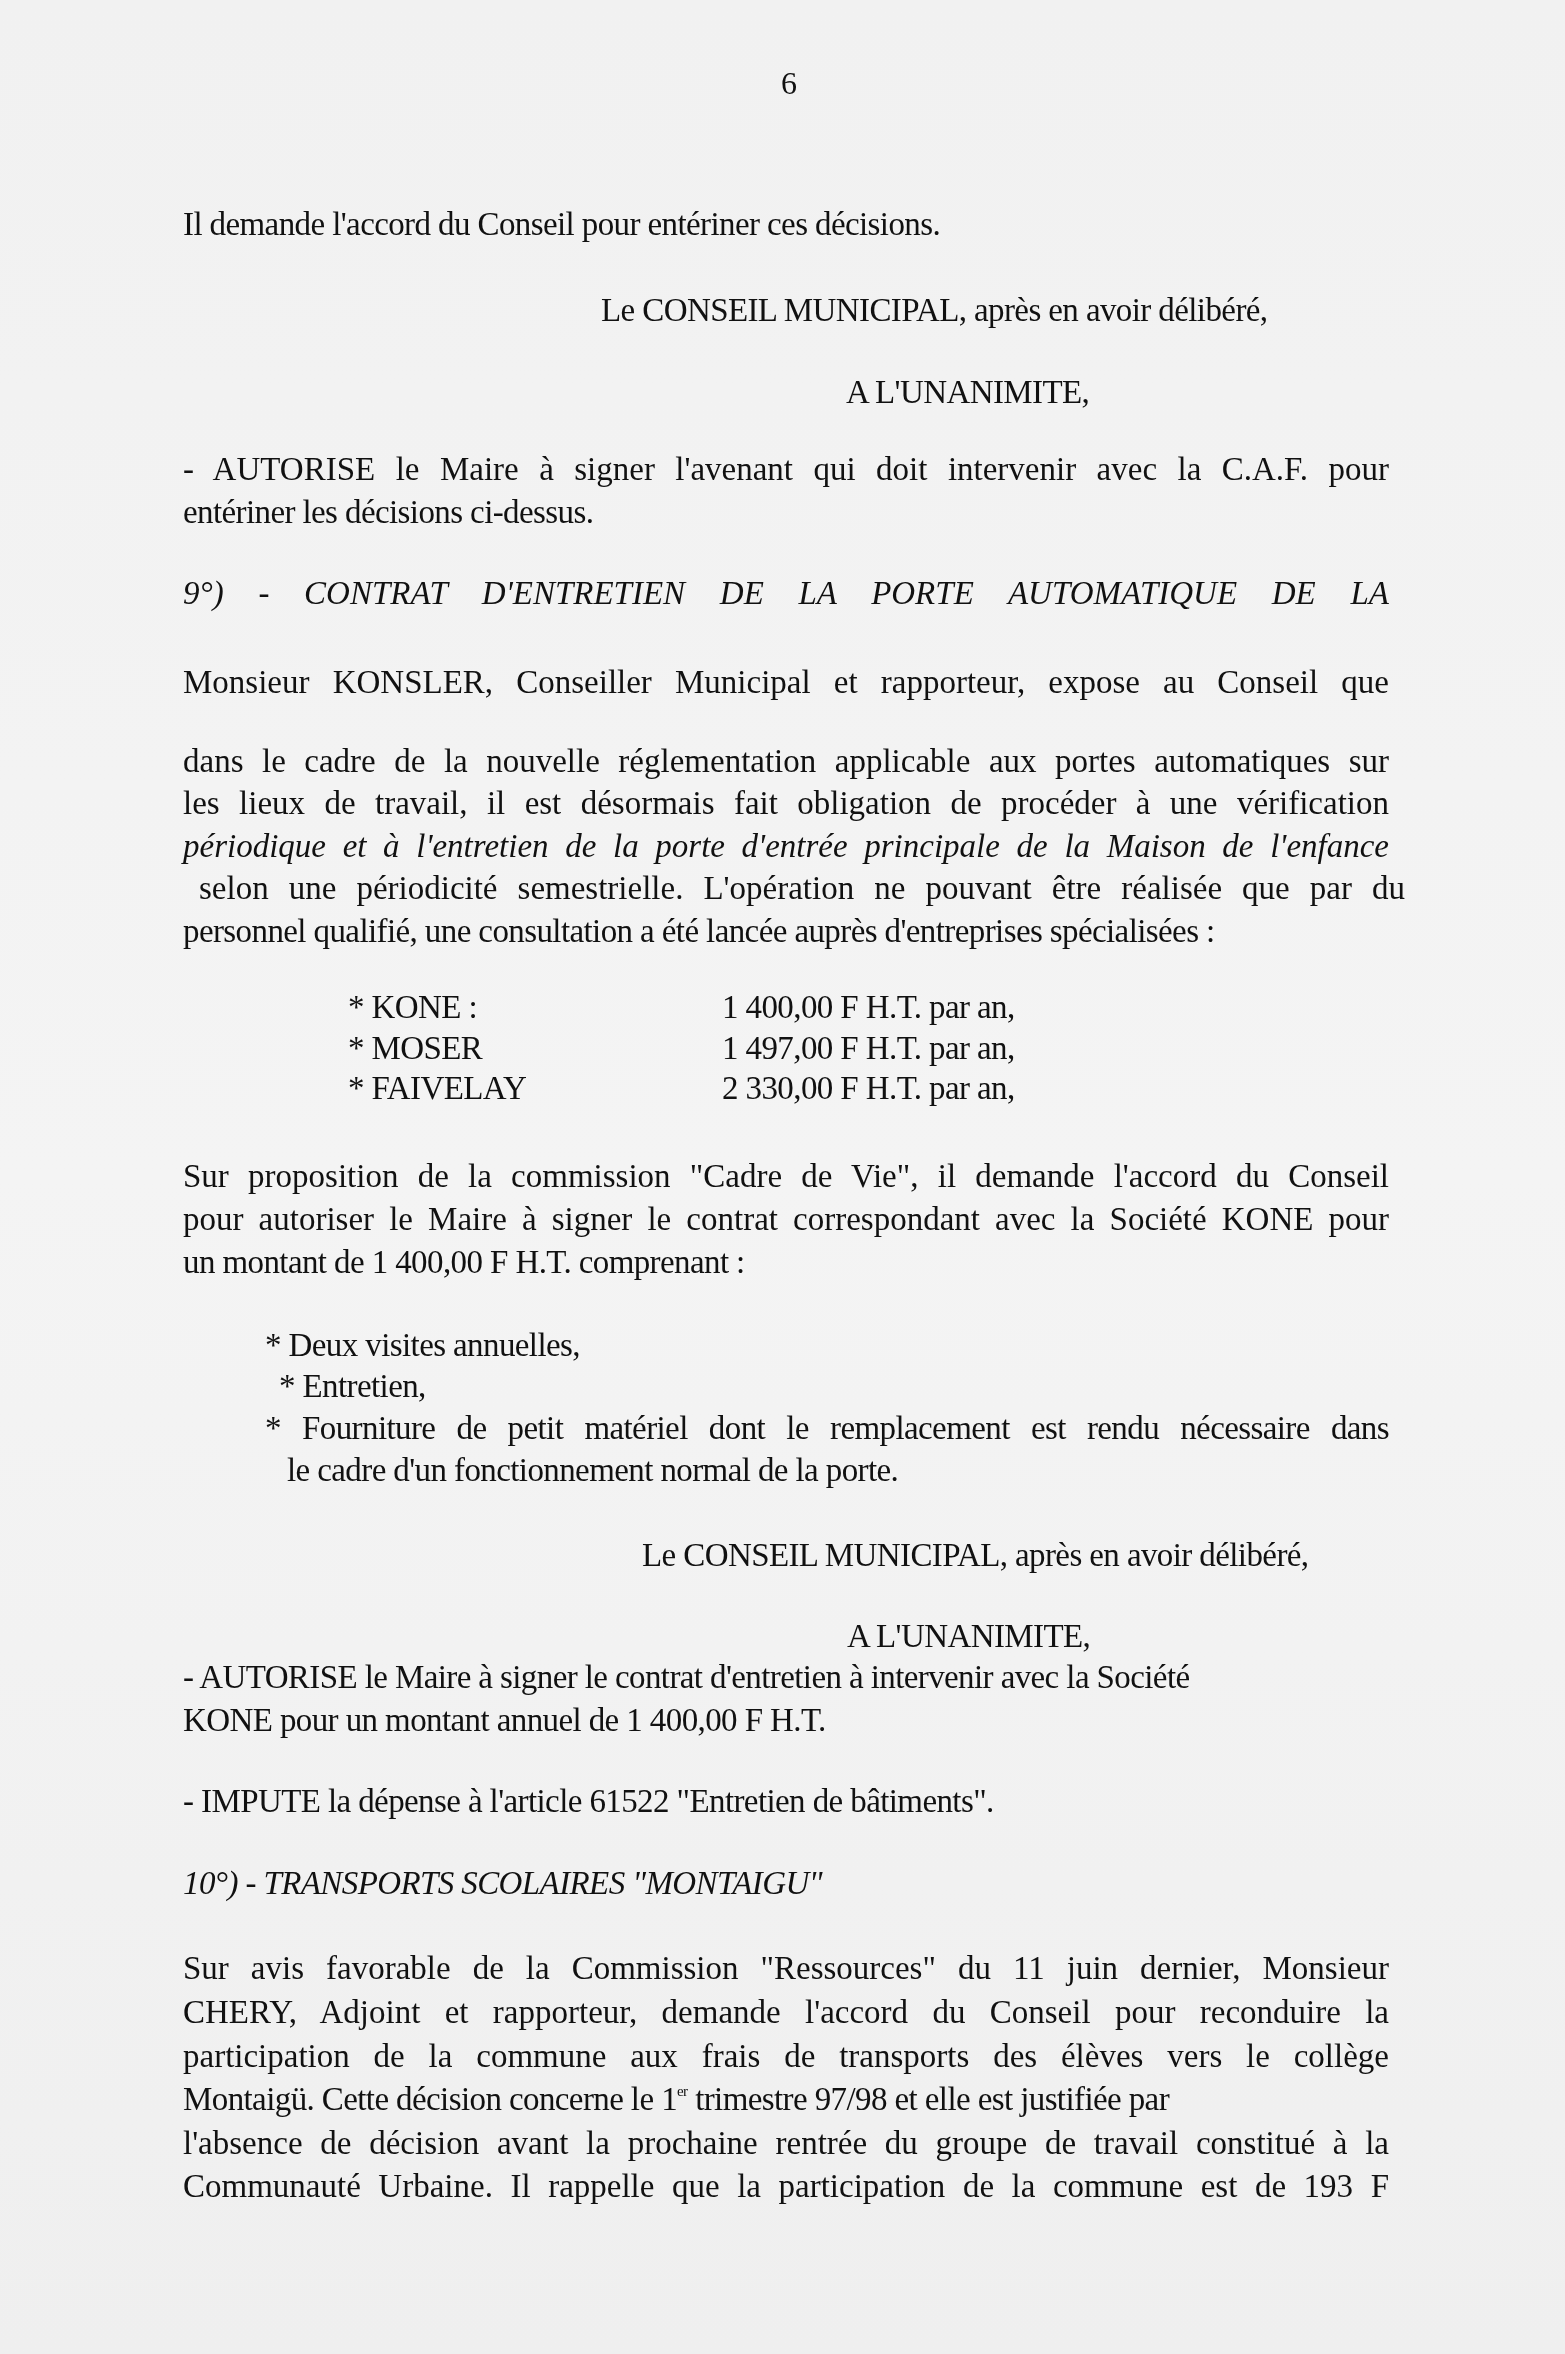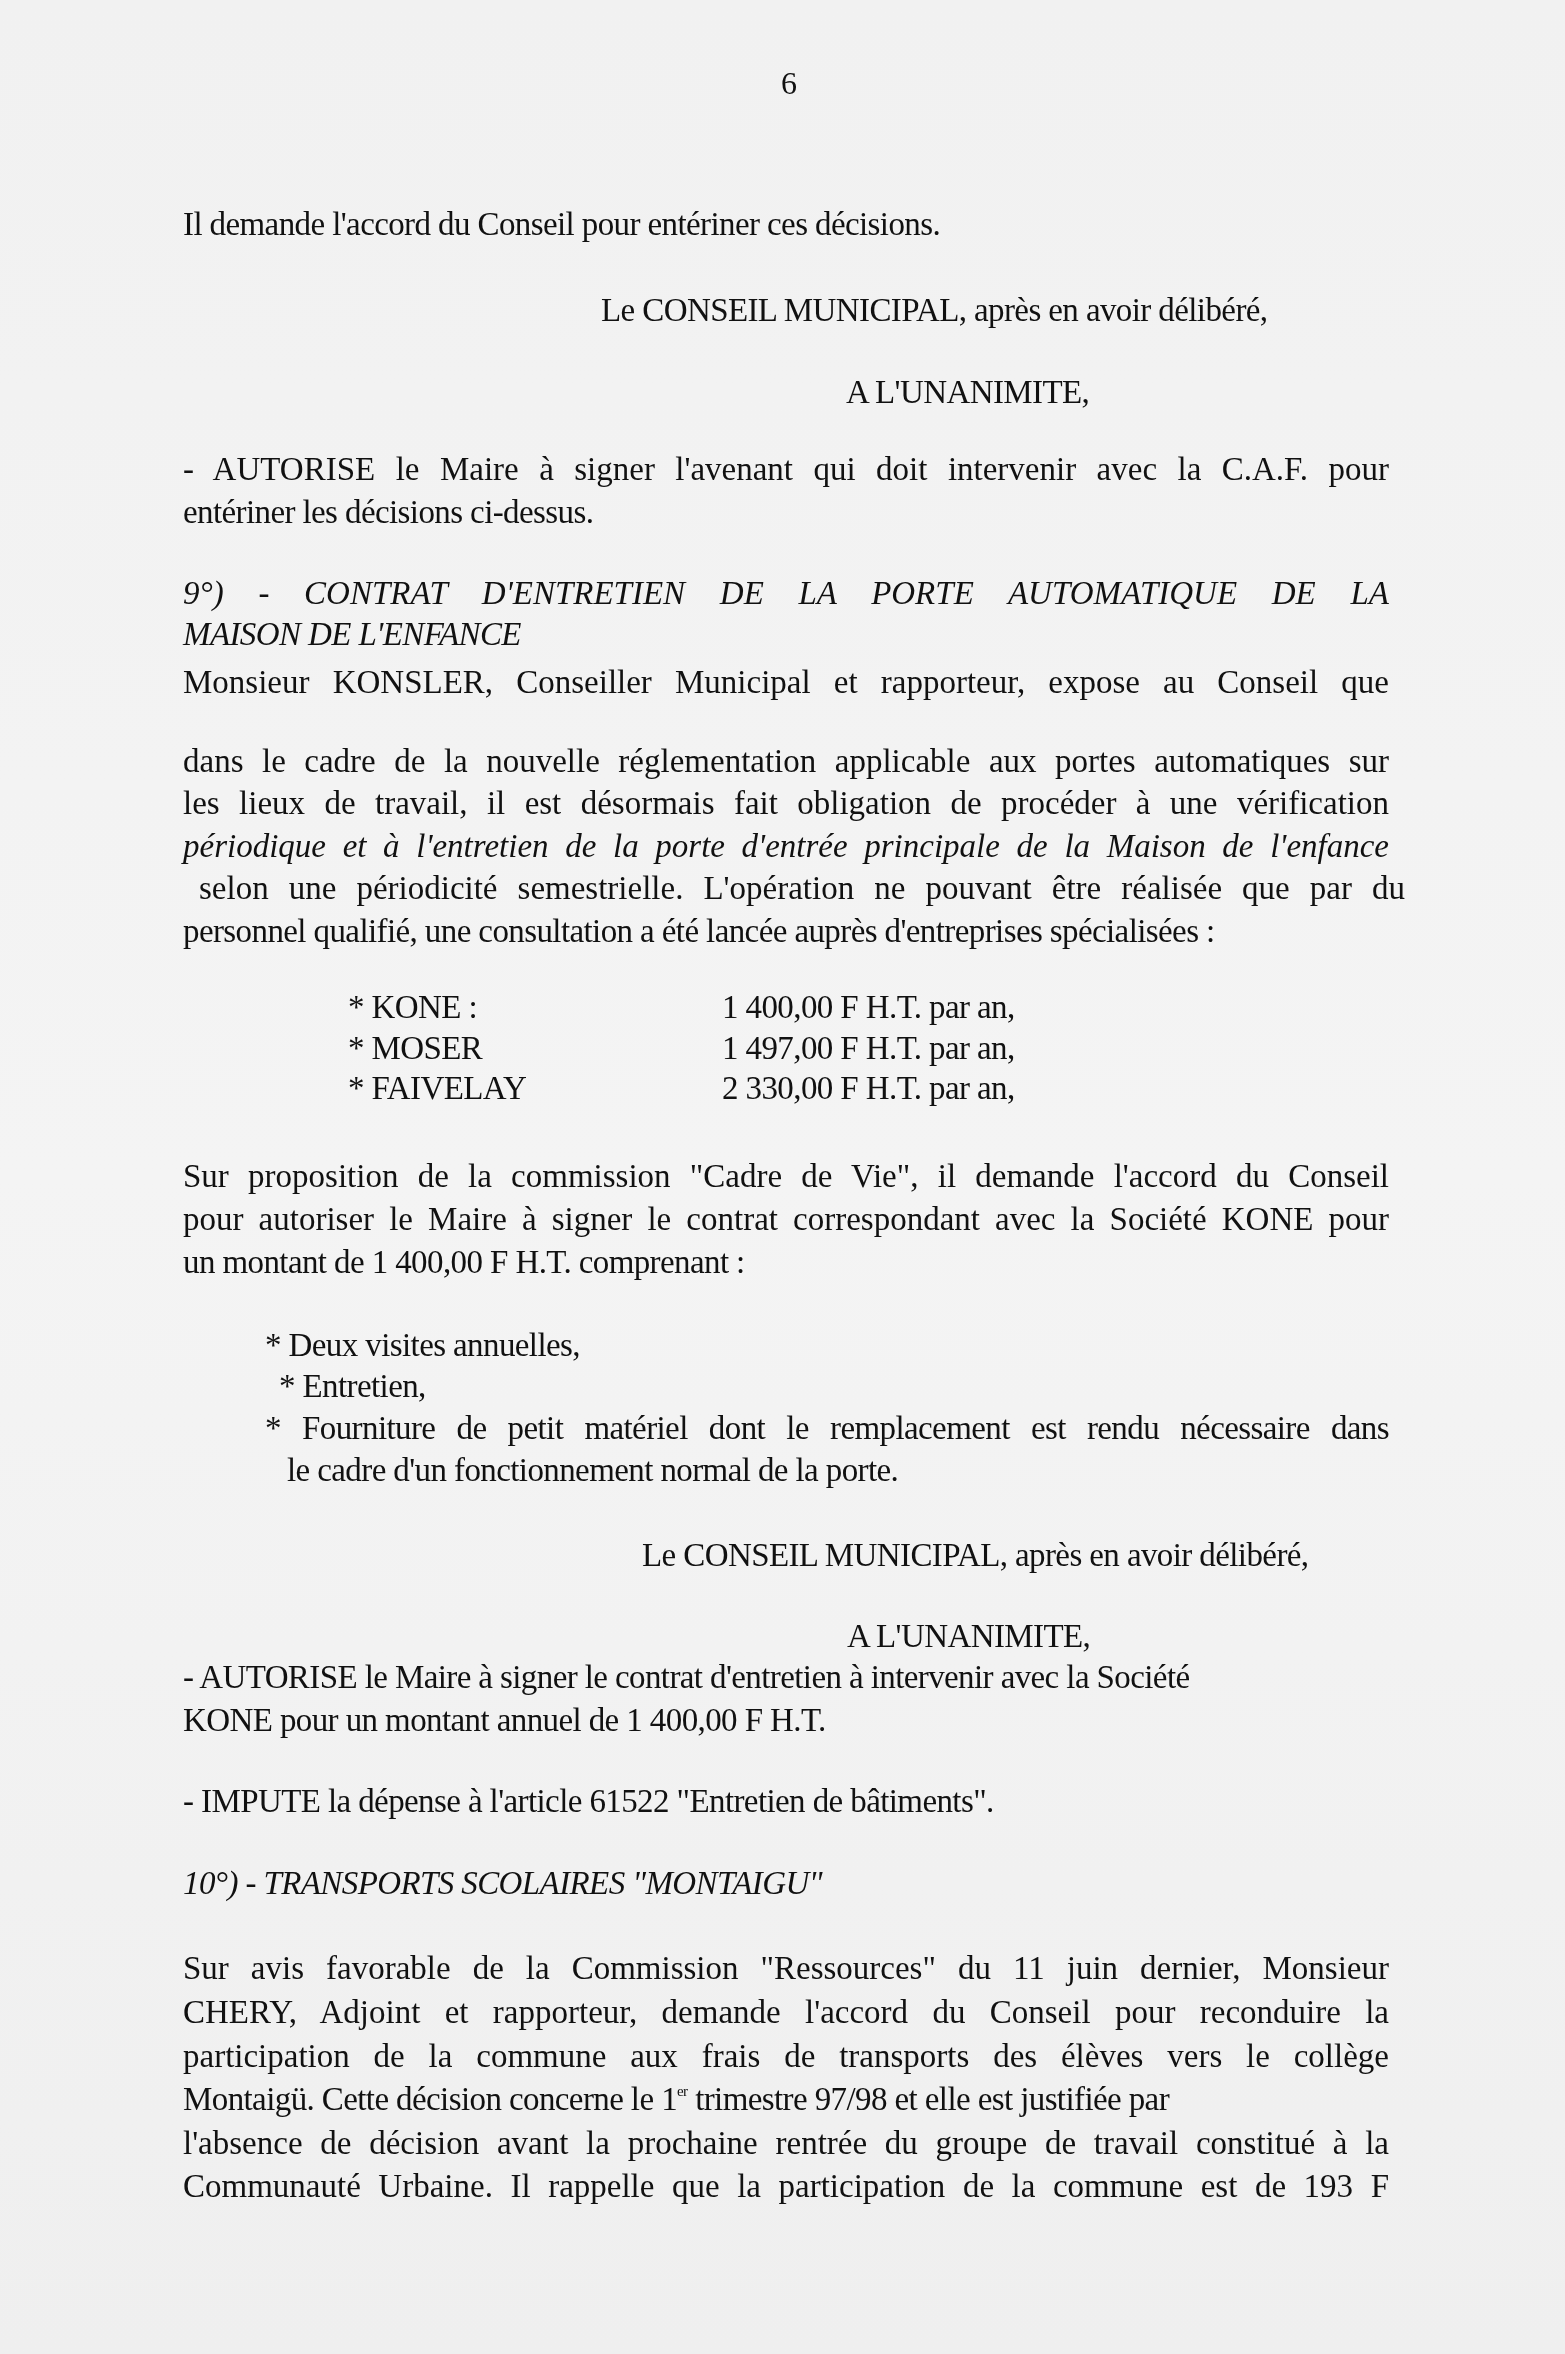--- a/index.html
+++ b/index.html
@@ -37,21 +37,20 @@
 
   <div class="t" style="left: 183px; top: 202px; letter-spacing: -0.6px;">Il demande l'accord du Conseil pour entériner ces décisions.</div>
 
   <div class="t" style="left: 601px; top: 288px; letter-spacing: -0.6px;">Le CONSEIL MUNICIPAL, après en avoir délibéré,</div>
   <div class="t" style="left: 846px; top: 370px; letter-spacing: -0.6px;">A L'UNANIMITE,</div>
 
   <div class="t just" style="left:183px; top:447px;">- AUTORISE le Maire à signer l'avenant qui doit intervenir avec la C.A.F. pour</div>
   <div class="t" style="left: 183px; top: 490px; letter-spacing: -0.6px;">entériner les décisions ci-dessus.</div>
 
   <div class="t just it" style="left:183px; top:571px;">9°) - CONTRAT D'ENTRETIEN DE LA PORTE AUTOMATIQUE DE LA</div>
-  <div class="t it" style="left: 183px; top: 612px; letter-spacing: -0.6px;">MAISON DE L'ENFANCE</div>
 
   <div>
     <div class="t just" style="left:183px; top:660px;">Monsieur KONSLER, Conseiller Municipal et rapporteur, expose au Conseil que</div>
     <div class="t just" style="left:183px; top:739px;">dans le cadre de la nouvelle réglementation applicable aux portes automatiques sur</div>
     <div class="t just" style="left:183px; top:781px;">les lieux de travail, il est désormais fait obligation de procéder à une vérification</div>
     <div class="t just" style="left:183px; top:824px;font-style:italic;">périodique et à l'entretien de la porte d'entrée principale de la Maison de l'enfance</div>
     <div class="t just" style="left:183px; top:866px;margin-left:16px;">selon une périodicité semestrielle. L'opération ne pouvant être réalisée que par du</div>
     <div class="t" style="left: 183px; top: 909px; letter-spacing: -0.6px;">personnel qualifié, une consultation a été lancée auprès d'entreprises spécialisées :</div>
   </div>
 

